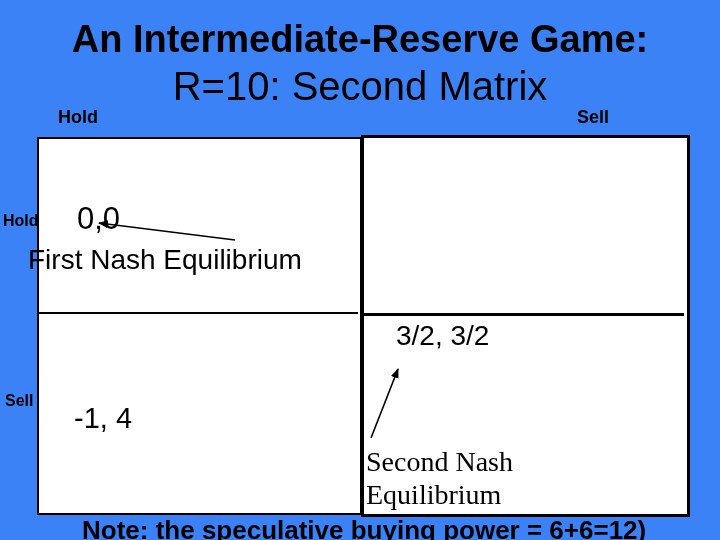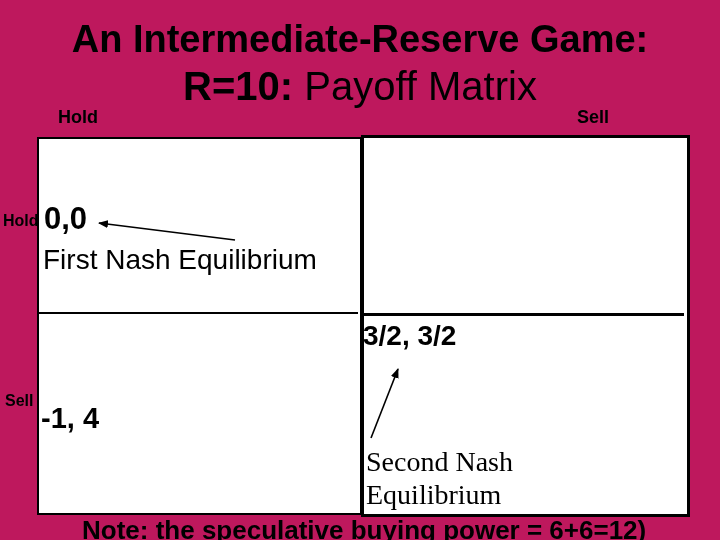--- a/index.html
+++ b/index.html
@@ -4,21 +4,21 @@
 <style>
   html, body {
     margin: 0;
     padding: 0;
     background: #ffffff;
   }
   .slide {
     position: relative;
     width: 720px;
     height: 540px;
-    background: #be185d;
+    background: #3b82f6;
     font-family: "Liberation Sans", "DejaVu Sans", sans-serif;
     color: #000000;
     overflow: hidden;
   }
   .title {
     position: absolute;
     top: 16px;
     left: 0;
     width: 720px;
     text-align: center;
@@ -27,21 +27,21 @@
   }
   .title-line1 {
     font-size: 38px;
     font-weight: bold;
   }
   .title-line2 {
     font-size: 40px;
     font-weight: normal;
   }
   .title-line2 .emph {
-    font-weight: bold;
+    font-weight: normal;
   }
   .col-label, .row-label {
     position: absolute;
     font-weight: bold;
     line-height: 1;
     text-align: center;
   }
   .col-label { font-size: 18px; }
   .row-label { font-size: 16px; }
   .col-label.hold { left: 58px;  top: 108px; }
@@ -70,35 +70,36 @@
   .divider {
     position: absolute;
     background: #000000;
   }
   .divider.left-div  { left: 37px;  top: 312px; width: 321px; height: 2px; }
   .divider.right-div { left: 361px; top: 313px; width: 323px; height: 3px; }
 
   .payoff {
     position: absolute;
     line-height: 1;
-    font-weight: bold;
+    font-weight: normal;
     white-space: nowrap;
+    margin-left: 33px;
   }
   .payoff.hh { left: 44px;  top: 203px; font-size: 31px; }
   .payoff.hs { left: 366px; top: 215px; font-size: 29px; }
   .payoff.sh { left: 41px;  top: 404px; font-size: 29px; }
   .payoff.ss { left: 363px; top: 322px; font-size: 28px; text-align: right; }
 
   .annotation {
     position: absolute;
     font-size: 28px;
     line-height: 1.18;
     font-weight: normal;
   }
-  .annotation.first  { left: 43px;  top: 243px; white-space: nowrap; }
+  .annotation.first  { left: 28px;  top: 243px; white-space: nowrap; }
   .annotation.second { left: 366px; top: 445px; width: 235px; font-family: Liberation Serif, serif; }
 
   .note {
     position: absolute;
     left: 82px;
     top: 515px;
     font-size: 26px;
     font-weight: bold;
     white-space: nowrap;
   }
@@ -111,21 +112,21 @@
     pointer-events: none;
   }
 </style>
 </head>
 <body>
 
 <div class="slide">
 
   <div class="title">
     <div class="title-line1">An Intermediate-Reserve Game:</div>
-    <div class="title-line2"><span class="emph">R=10:</span><span> Payoff Matrix</span></div>
+    <div class="title-line2"><span class="emph">R=10:</span><span> Second Matrix</span></div>
   </div>
 
   <div class="col-label hold">Hold</div>
   <div class="col-label sell">Sell</div>
   <div class="row-label hold">Hold</div>
   <div class="row-label sell">Sell</div>
 
   <div class="block left"></div>
   <div class="block right"></div>
   <div class="divider left-div"></div>

